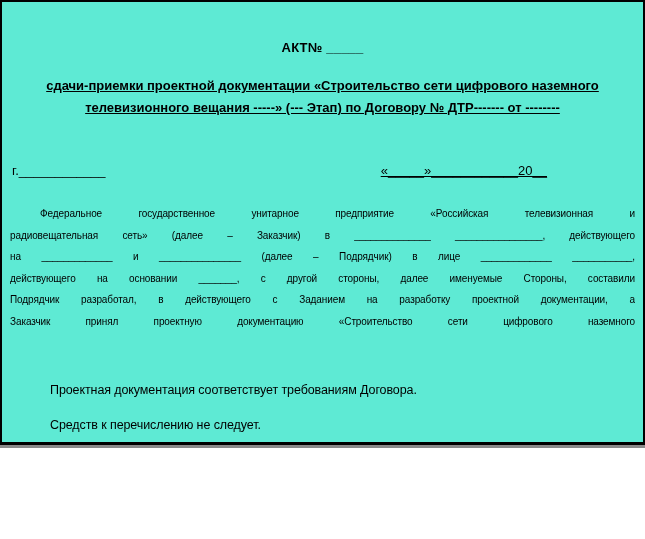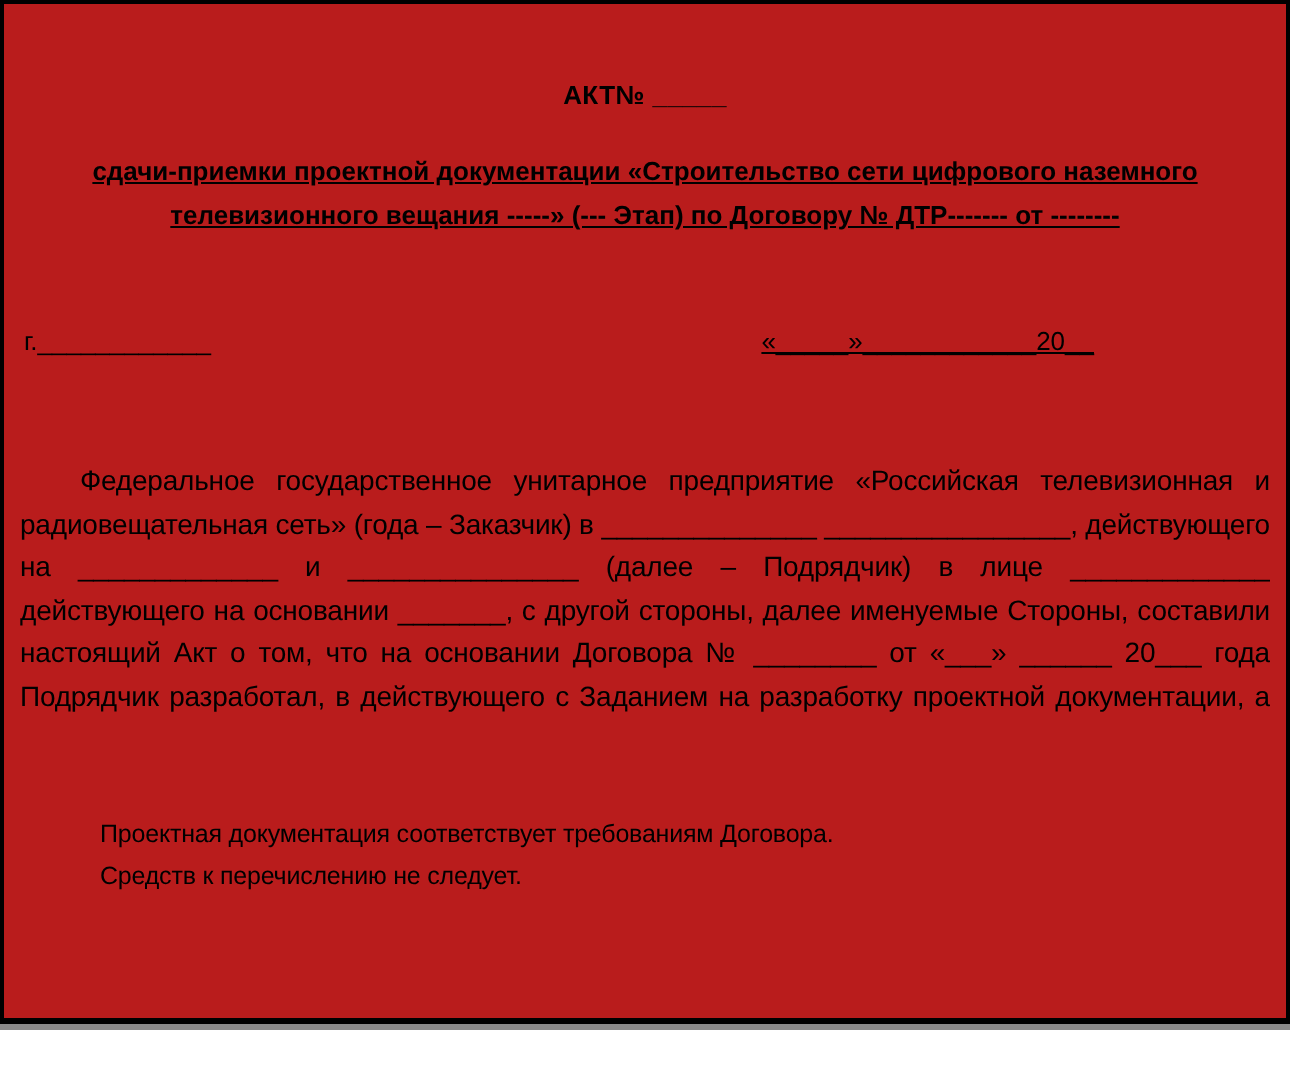--- a/index.html
+++ b/index.html
@@ -3,22 +3,22 @@
 <meta charset="utf-8">
 <style>
   * { margin: 0; padding: 0; box-sizing: border-box; }
   html, body { background: #ffffff; }
   body {
     width: 645px; height: 539px;
     font-family: "Liberation Sans", "DejaVu Sans", sans-serif;
     color: #000000;
   }
   .page {
-    width: 645px; height: 512px;
-    background: #b91c1c;
+    width: 645px; height: 445px;
+    background: #5eead4;
     border: 2px solid #000000;
     border-bottom-width: 3px;
     box-shadow: 0 3px 0 #8a8a8a;
     padding: 0 8px;
     overflow: hidden;
   }
   .title {
     margin-top: 38px;
     text-align: center;
     font-weight: 700;
@@ -37,65 +37,65 @@
   }
   .meta-row {
     margin-top: 44px;
     display: flex;
     align-items: flex-end;
     font-size: 13px;
   }
   .city-blank { padding-left: 2px; }
   .date-blank { margin-left: auto; margin-right: 88px; text-decoration: underline; }
   .body-paragraph {
-    margin-top: 52px;
-    font-size: 14px;
+    margin-top: 25px;
+    font-size: 10px;
     letter-spacing: -0.1px;
   }
   .body-line {
     line-height: 21.5px;
     height: 21.5px;
     overflow: hidden;
     text-align: justify;
     text-align-last: justify;
   }
   .body-line.first { padding-left: 30px; }
   .body-line.last  { text-align-last: left; }
   .clause {
     font-size: 12.5px;
     line-height: 21px;
     padding-left: 40px;
     letter-spacing: -0.1px;
   }
   .clause-1 { margin-top: 48px; }
-  .clause-2 { }
+  .clause-2 { margin-top: 14px; }
 </style>
 </head>
 <body>
 
 <div class="page">
 
   <div class="title">АКТ№ _____</div>
 
   <div class="subtitle">
       <div class="subtitle-line first">сдачи-приемки проектной документации «Строительство сети цифрового наземного</div>
       <div class="subtitle-line last">телевизионного вещания -----» (--- Этап) по Договору № ДТР------- от --------</div>
     </div>
 
   <div class="meta-row">
     <span class="city-blank">г.____________</span>
     <span class="date-blank">«_____»____________20__</span>
   </div>
 
   <div class="body-paragraph">
       <div class="body-line first">Федеральное государственное унитарное предприятие «Российская телевизионная и</div>
-      <div class="body-line">радиовещательная сеть» (года – Заказчик) в ______________ ________________, действующего</div>
+      <div class="body-line">радиовещательная сеть» (далее – Заказчик) в ______________ ________________, действующего</div>
       <div class="body-line">на _____________ и _______________ (далее – Подрядчик) в лице _____________ ___________,</div>
       <div class="body-line">действующего на основании _______, с другой стороны, далее именуемые Стороны, составили</div>
-      <div class="body-line">настоящий Акт о том, что на основании Договора № ________ от «___» ______ 20___ года</div>
       <div class="body-line">Подрядчик разработал, в действующего с Заданием на разработку проектной документации, а</div>
+      <div class="body-line">Заказчик принял проектную документацию «Строительство сети цифрового наземного</div>
     </div>
 
   <div class="clause clause-1">Проектная документация соответствует требованиям Договора.</div>
 
   <div class="clause clause-2">Средств к перечислению не следует.</div>
 
 </div>
 
 </body></html>

